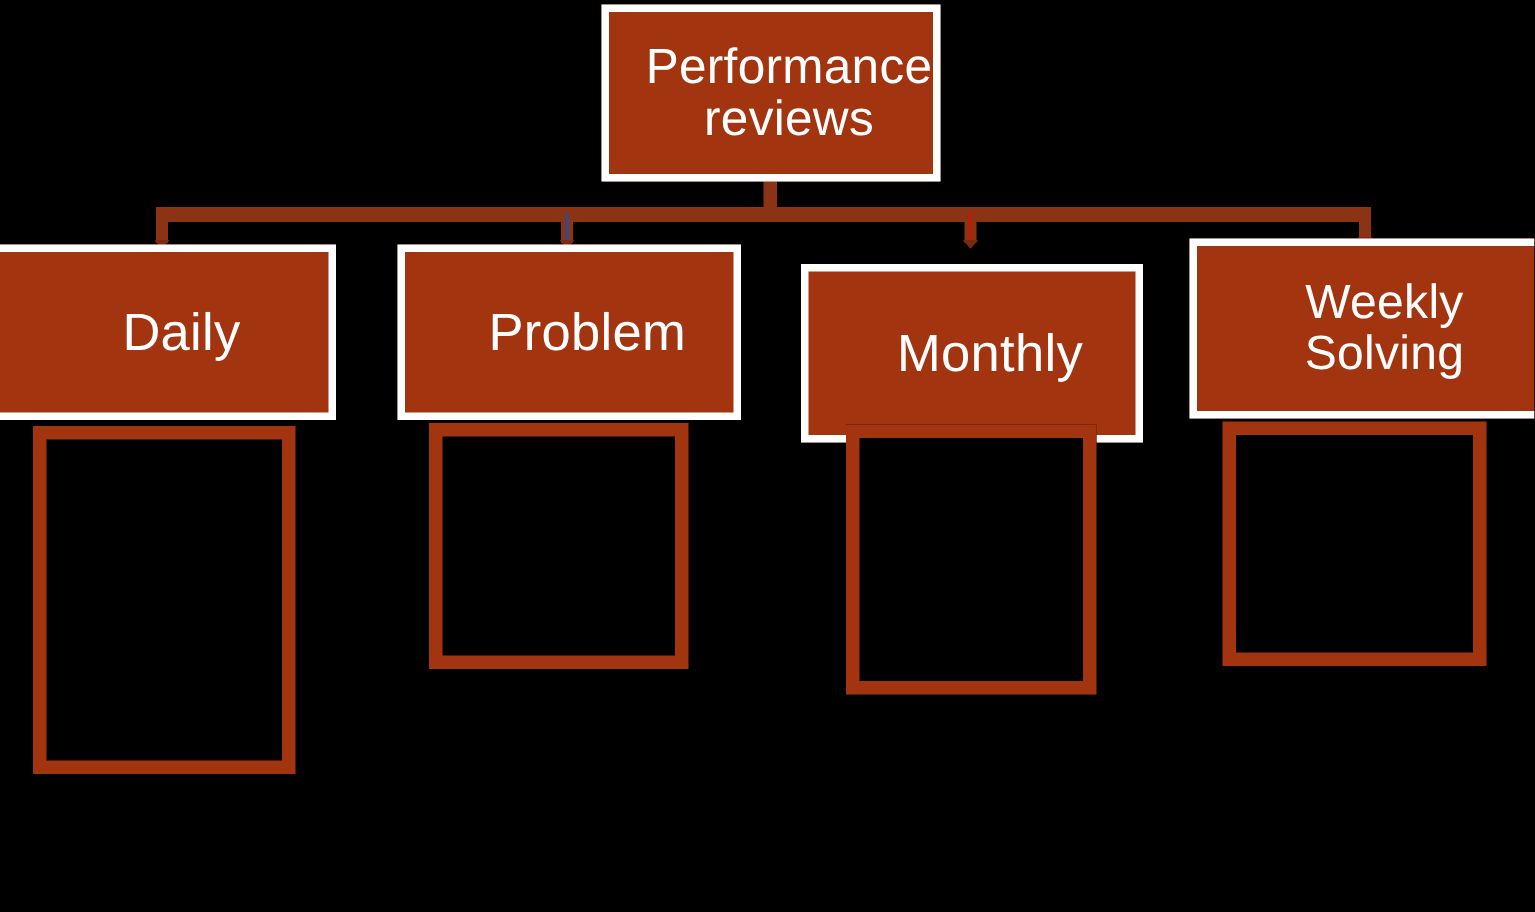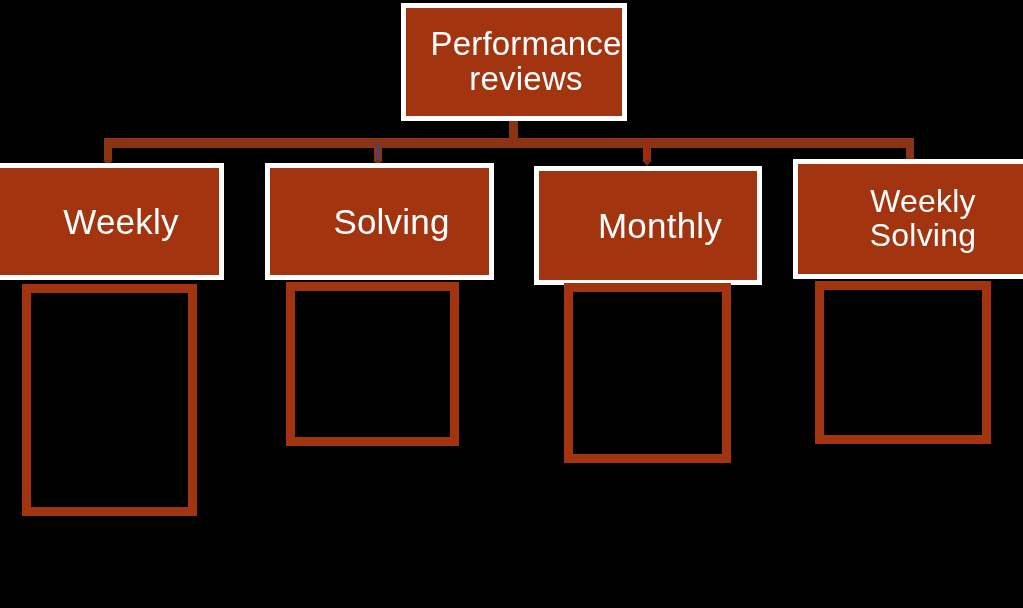--- a/index.html
+++ b/index.html
@@ -56,21 +56,21 @@
   }
   #node-weekly {
     left: 265px;
     top: 163px;
     width: 229px;
     height: 117px;
     font-size: 35px;
   }
   #node-monthly {
     left: 534px;
-    top: 166px;
+    top: 176px;
     width: 228px;
     height: 119px;
     font-size: 35px;
   }
   #node-problem {
     left: 793px;
     top: 159px;
     width: 236px;
     height: 120px;
     font-size: 32px;
@@ -155,24 +155,24 @@
   <div class="arrow arrow-1"></div>
   <div class="arrow arrow-2"></div>
   <div class="arrow arrow-3"></div>
   <div class="arrow arrow-4"></div>
 
   <div class="node" id="node-root">
     <span class="node-label">Performance reviews</span>
   </div>
 
   <div class="node" id="node-daily">
-    <span class="node-label">Weekly</span>
+    <span class="node-label">Daily</span>
   </div>
   <div class="node" id="node-weekly">
-    <span class="node-label">Solving</span>
+    <span class="node-label">Problem</span>
   </div>
   <div class="node" id="node-monthly">
     <span class="node-label">Monthly</span>
   </div>
   <div class="node" id="node-problem">
     <span class="node-label">Weekly Solving</span>
   </div>
 
   <div class="placeholder" id="ph-daily">
     <span></span>

